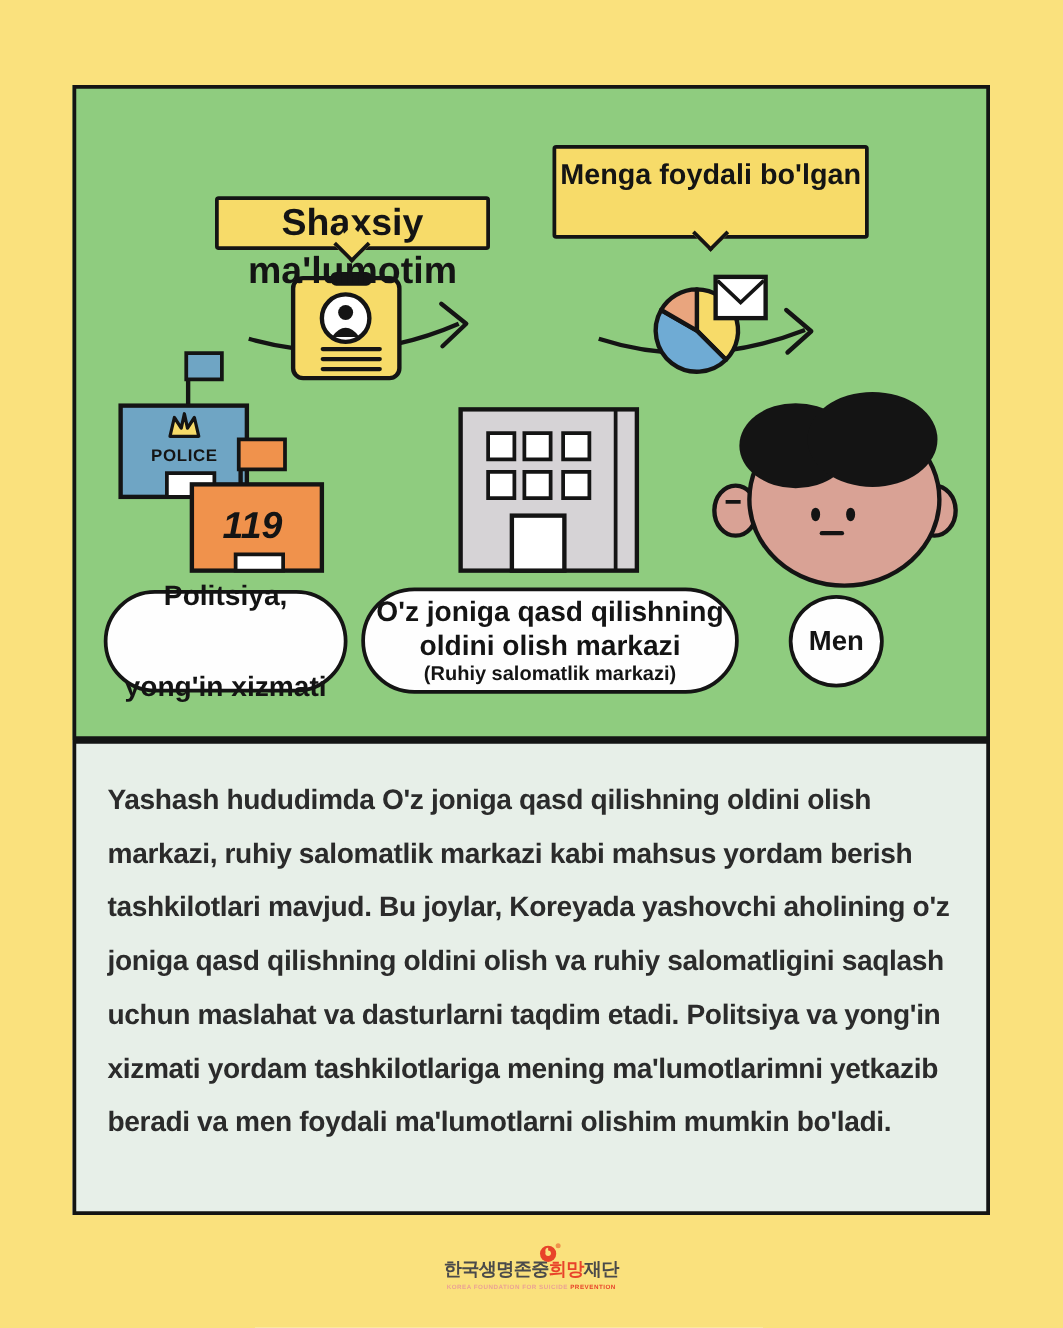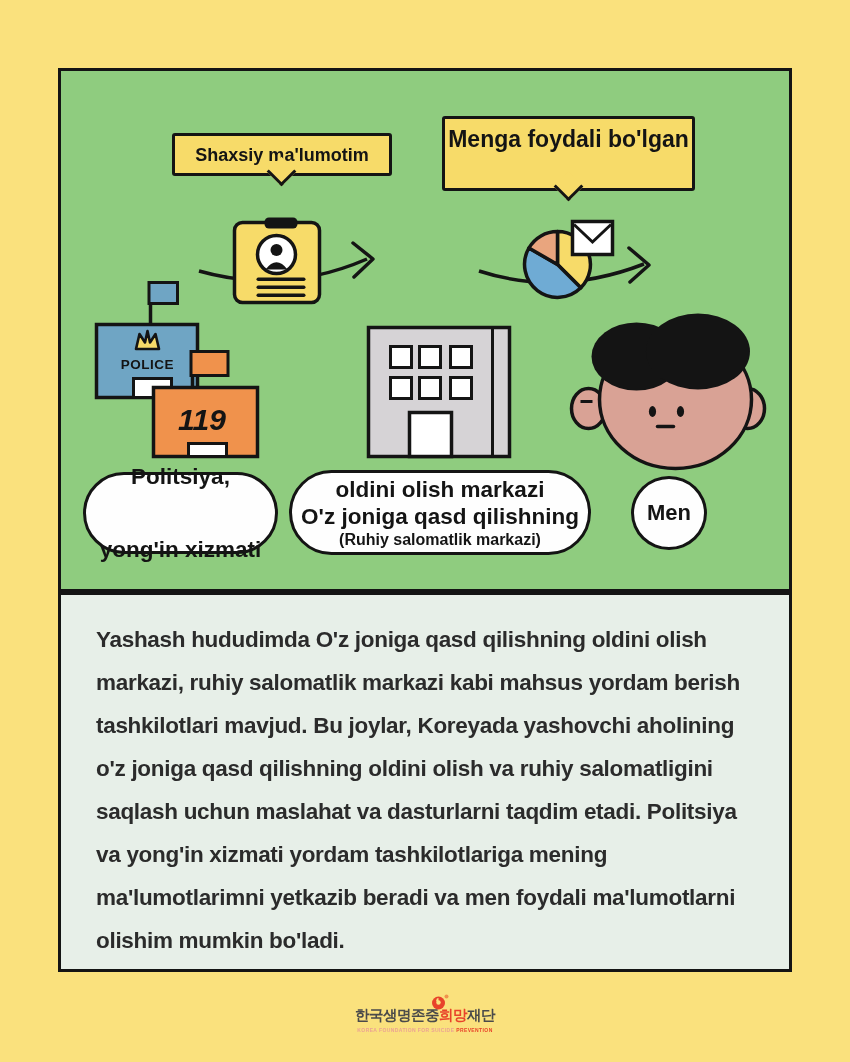--- a/index.html
+++ b/index.html
@@ -19,22 +19,22 @@
   .label-box {
     position:absolute; background:#F7DB69; border:3px solid #141414;
     border-radius:3px; text-align:center; color:#141414; font-weight:bold;
   }
   .label-box .tail {
     position:absolute; left:calc(50% - 11px); top:calc(100% - 12px);
     width:21px; height:21px; background:#F7DB69;
     border-right:3px solid #141414; border-bottom:3px solid #141414;
     transform:rotate(45deg);
   }
-  .label-1 { left:111px; top:62px; width:220px; height:43px;
-    font-size:18px; line-height:38px; }
+  .label-1 { left:111px; top:86px; width:220px; height:43px;
+    font-size:30px; line-height:38px; }
   .label-2 { left:381px; top:45px; width:253px; height:75px;
     font-size:23px; line-height:32px; padding-top:4px; }
 
   .bubble {
     position:absolute; background:#FEFEFE; border:3.5px solid #141414;
     color:#141414; font-weight:bold; text-align:center;
     display:flex; flex-direction:column; justify-content:center;
   }
   .bubble-1 { left:22px; top:401px; width:195px; height:82px;
     border-radius:42px; font-size:22.5px; line-height:29px;gap:44px; }
@@ -43,21 +43,21 @@
   .bubble-2 .sub { font-size:16px; line-height:20px; }
   .bubble-3 { left:570px; top:405px; width:76px; height:74px;
     border-radius:50%; font-size:22px; }
 
   
   .text-panel {
     position:absolute; left:58px; top:592px; width:734px; height:380px;
     background:#E7EFE8; border:3.5px solid #141414;
   }
   .text-panel p {
-    margin:23px 35px; font-size:22.5px; font-weight:bold;
+    margin:23px 25px; font-size:22.5px; font-weight:bold;
     line-height:43px; color:#2B2B2B; letter-spacing:-0.3px;
   }
 
   
   .logo {
     position:absolute; left:0; top:1006px; width:850px; text-align:center;
   }
   .logo-icon { position:absolute; left:calc(50% + 5px); top:-14px; }
   .logo-korean { font-size:14.5px; font-weight:bold; color:#4A4A4A;
     letter-spacing:-0.5px; }
@@ -158,22 +158,22 @@
     <div class="label-box label-2">
       <div>Menga foydali bo'lgan</div>
       <div class="tail"></div>
     </div>
 
     <div class="bubble bubble-1">
       <div>Politsiya,</div>
       <div>yong'in xizmati</div>
     </div>
     <div class="bubble bubble-2">
+      <div>O'z joniga qasd qilishning</div>
       <div>oldini olish markazi</div>
-      <div>O'z joniga qasd qilishning</div>
       <div class="sub">(Ruhiy salomatlik markazi)</div>
     </div>
     <div class="bubble bubble-3">
       <div>Men</div>
     </div>
   </div>
 
   <div class="text-panel">
     <p>Yashash hududimda O'z joniga qasd qilishning oldini olish markazi, ruhiy salomatlik markazi kabi mahsus yordam berish tashkilotlari mavjud. Bu joylar, Koreyada yashovchi aholining o'z joniga qasd qilishning oldini olish va ruhiy salomatligini saqlash uchun maslahat va dasturlarni taqdim etadi. Politsiya va yong'in xizmati yordam tashkilotlariga mening ma'lumotlarimni yetkazib beradi va men foydali ma'lumotlarni olishim mumkin bo'ladi.</p>
   </div>

